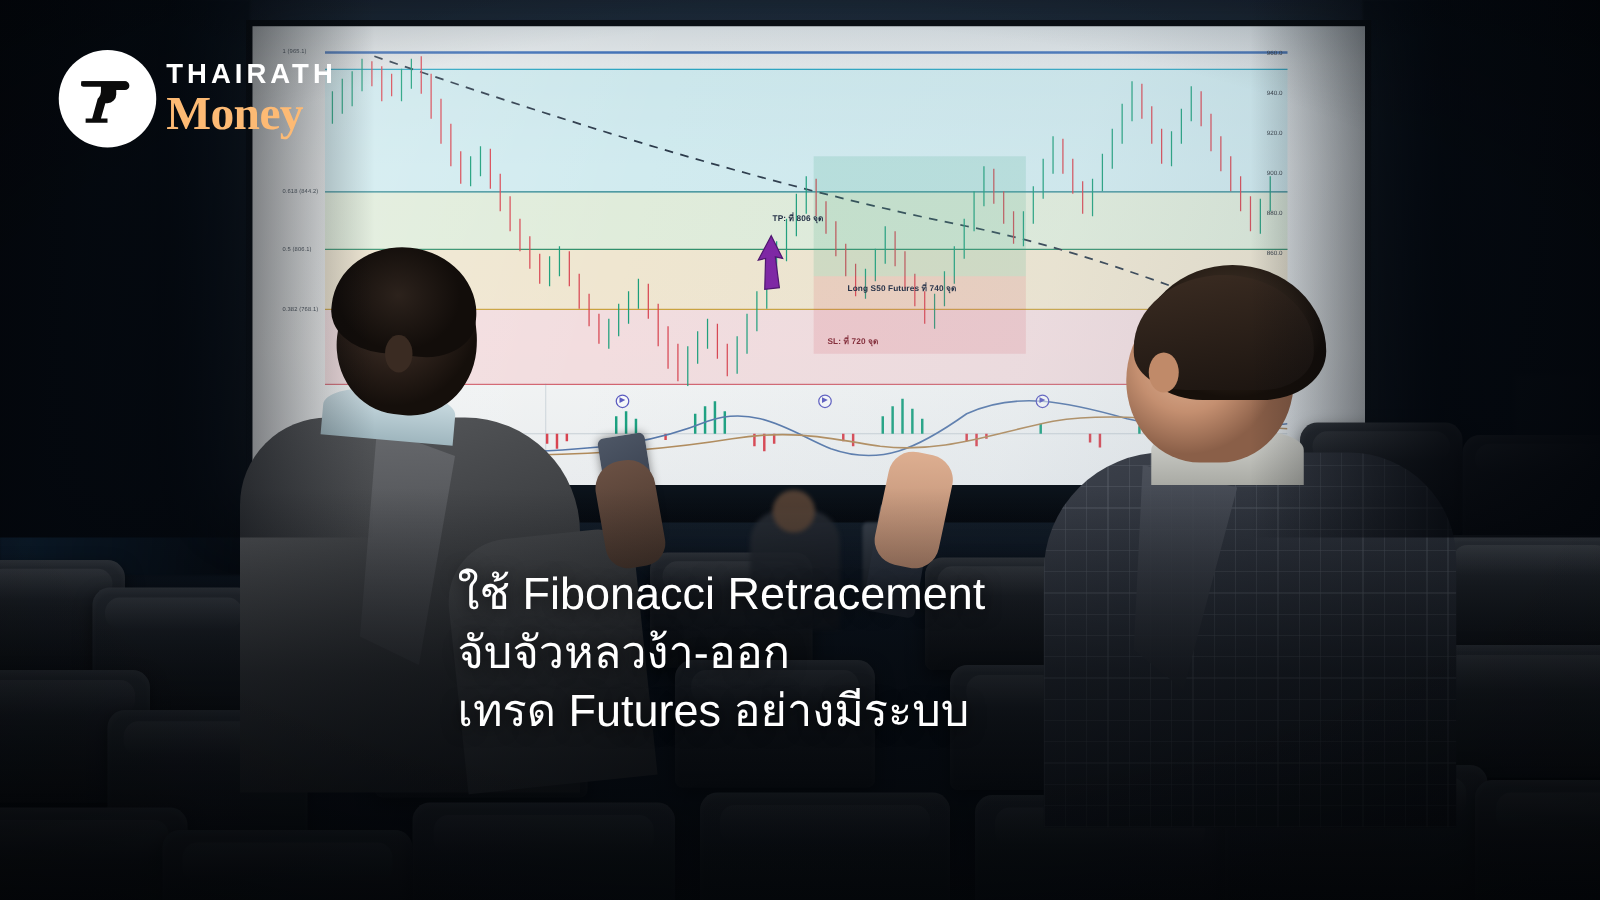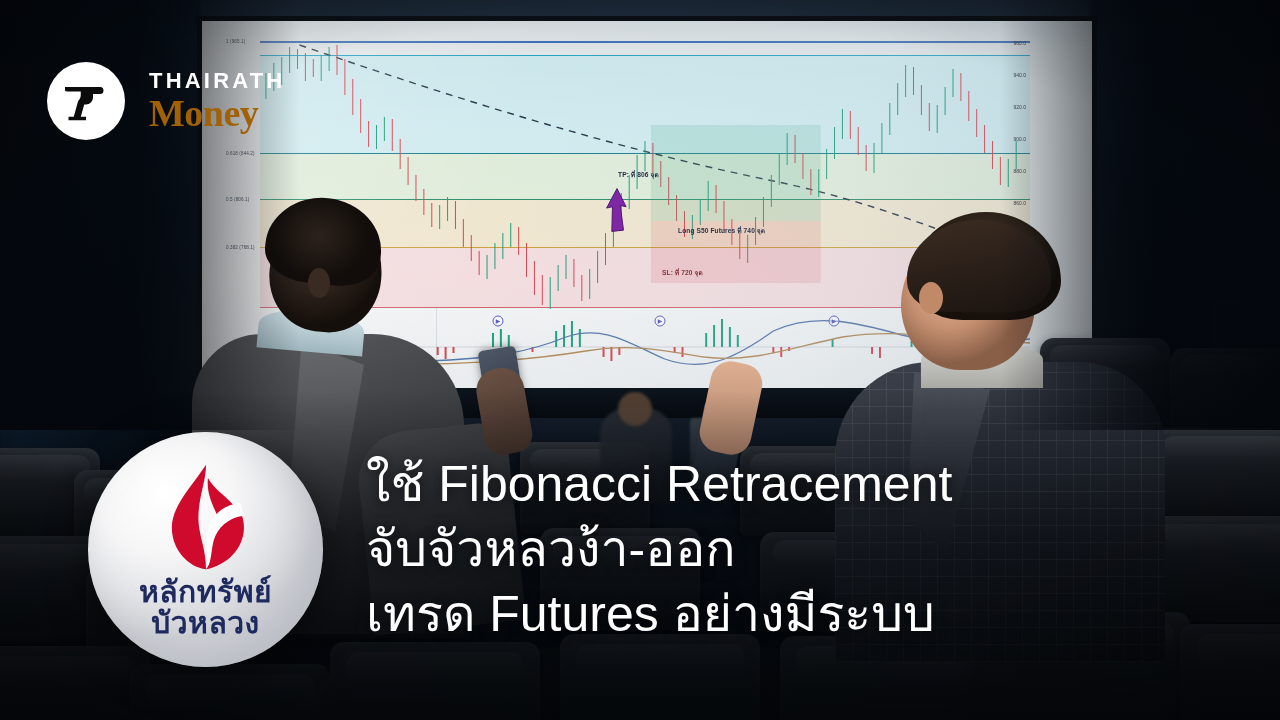--- a/index.html
+++ b/index.html
@@ -238,33 +238,33 @@
   .left-dark {
     position:absolute; left:0; top:0; width:300px; height:430px; pointer-events:none;
     background:linear-gradient(90deg, rgba(3,6,11,.96) 0%, rgba(3,6,11,.80) 45%, rgba(3,6,11,0) 100%);
   }
   .right-dark {
     position:absolute; right:0; top:0; width:280px; height:430px; pointer-events:none;
     background:linear-gradient(270deg, rgba(3,6,11,.96) 0%, rgba(3,6,11,.78) 45%, rgba(3,6,11,0) 100%);
   }
 
   
-  .thairath { position:absolute; left:47px; top:40px; display:flex; align-items:center; gap:24px;margin-top:22px; }
+  .thairath { position:absolute; left:47px; top:40px; display:flex; align-items:center; gap:8px; }
   .tr-badge {
     width:78px; height:78px; border-radius:50%; background:#fff;
     display:flex; align-items:center; justify-content:center; flex:0 0 auto;
   }
   .tr-glyph { width:56px; height:56px; display:block; }
   .tr-words { display:flex; flex-direction:column; line-height:1; }
   .tr-top {
     color:#fff; font-size:22px; font-weight:700; letter-spacing:3.2px;
     font-family:"Liberation Sans", sans-serif;
   }
   .tr-bottom {
-    color:#a16207; font-size:38px; font-weight:700; letter-spacing:-0.5px;
+    color:#fdba74; font-size:38px; font-weight:700; letter-spacing:-0.5px;
     font-family:"Liberation Serif", serif; margin-top:2px;
   }
 
   .expertpool {
     position:absolute; right:38px; top:38px; color:#fff; font-size:32px;
     font-family:"Liberation Serif", serif; letter-spacing:.2px; white-space:nowrap;
   }
   .expertpool .ital { font-style:italic; }
 
   .bls-logo {
@@ -278,21 +278,21 @@
   .bls-text { display:flex; flex-direction:column; align-items:center; line-height:1.02; }
   .bls-l1, .bls-l2 {
     color:#1e2a5e; font-weight:700; font-family:"Liberation Sans", sans-serif;
     letter-spacing:.5px;
   }
   .bls-l1 { font-size:30px; }
   .bls-l2 { font-size:30px; }
 
   .headline {
     position:absolute; left:366px; top:452px; width:790px;
-    color:#fff; font-size:50px; line-height:1.30; font-weight:400;
+    color:#fff; font-size:36px; line-height:1.30; font-weight:400;
     font-family:"Liberation Sans", sans-serif;
     text-shadow:0 2px 14px rgba(0,0,0,.75);
   }
   .headline div { white-space:nowrap; }
 </style>
 </head>
 <body>
 
 <div id="stage">
 
@@ -638,36 +638,20 @@
         <rect x="8" y="16" width="42" height="5" rx="2" fill="#0b0b0b"></rect>
       </svg>
     </div>
     <div class="tr-words">
       <span class="tr-top">THAIRATH</span>
       <span class="tr-bottom">Money</span>
     </div>
   </div>
 
 
-  <div class="bls-logo">
-    <svg class="bls-mark" viewBox="0 0 100 118">
-      <path d="M50 4 C 34 28, 14 48, 14 70 C 14 94, 32 112, 50 114 C 50 92, 42 78, 42 60
-               C 42 38, 50 22, 50 4 Z" fill="#cf0a2c"></path>
-      <path d="M52 18 C 62 36, 86 44, 88 66 C 90 90, 70 110, 50 114
-               C 62 100, 70 86, 66 70 C 62 52, 50 40, 52 18 Z" fill="#cf0a2c"></path>
-      <path d="M86 44 C 70 46, 56 56, 52 72 C 48 90, 54 106, 50 114
-               C 74 110, 92 90, 90 66 C 89 56, 88 50, 86 44 Z" fill="#ffffff"></path>
-      <path d="M88 58 C 74 60, 62 70, 58 84 C 55 96, 56 108, 50 114
-               C 72 110, 90 92, 90 70 C 90 65, 89 61, 88 58 Z" fill="#cf0a2c"></path>
-    </svg>
-    <div class="bls-text">
-      <span class="bls-l1">หลักทรัพย์</span>
-      <span class="bls-l2">บัวหลวง</span>
-    </div>
-  </div>
 
   <div class="headline">
     <div>ใช้ Fibonacci Retracement</div>
     <div>จับจัวหลวง้า-ออก</div>
     <div>เทรด Futures อย่างมีระบบ</div>
   </div>
 
 </div>
 
 </body></html>

